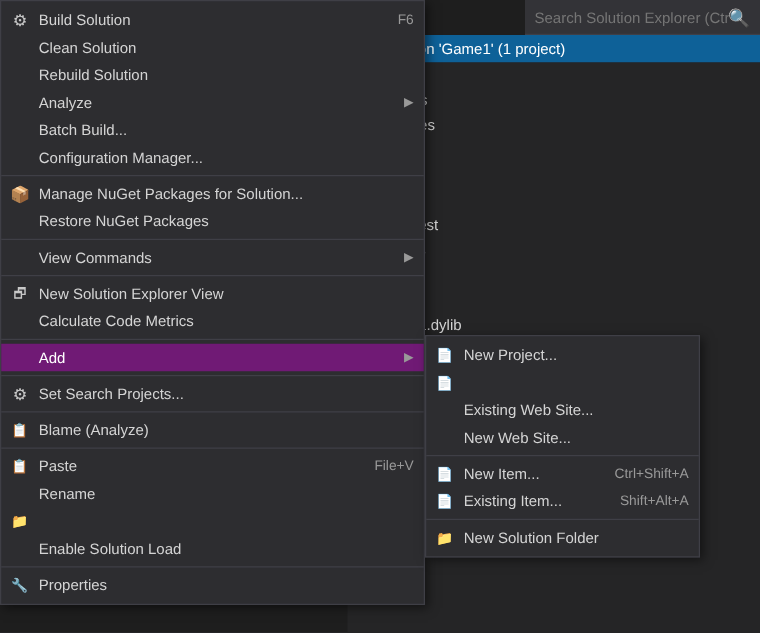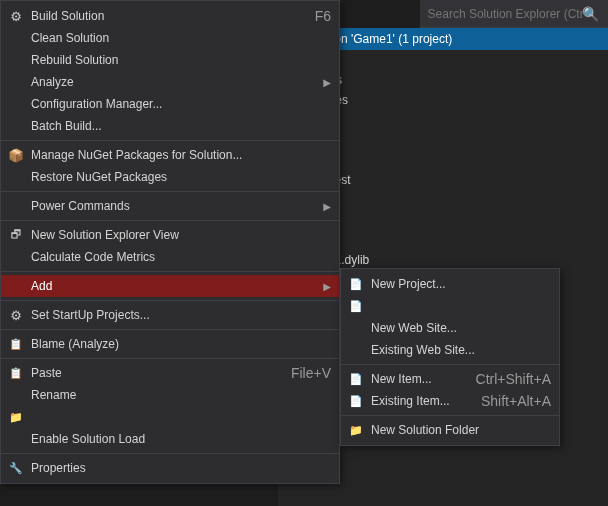--- a/index.html
+++ b/index.html
@@ -74,41 +74,41 @@
       display: flex;
       align-items: center;
       padding: 3px 8px 3px 30px;
       cursor: pointer;
       position: relative;
       min-height: 22px;
       color: #d4d4d4;
       white-space: nowrap;
     }
     .menu-item:hover, .menu-item.active {
-      background: #7f1d1d;
+      background: #701a75;
       color: #ffffff;
     }
     .menu-item.disabled {
       color: #6d6d6d;
       cursor: default;
     }
     .menu-item .icon {
       position: absolute;
       left: 6px;
       width: 18px;
       display: flex;
       align-items: center;
       justify-content: center;
       color: #c8c8c8;
       font-size: 13px;
     }
     .menu-item .shortcut {
       margin-left: auto;
       color: #999;
-      font-size: 14px;
+      font-size: 11px;
       padding-left: 20px;
     }
     .menu-item .arrow {
       margin-left: auto;
       color: #999;
       font-size: 10px;
     }
     .menu-separator {
       height: 1px;
       background: #3f3f46;
@@ -207,42 +207,42 @@
   <div class="menu-item">
     <span>Rebuild Solution</span>
   </div>
 
   <div class="menu-item">
     <span>Analyze</span>
     <span class="arrow">▶</span>
   </div>
 
   <div class="menu-item">
+    <span>Batch Build...</span>
+  </div>
+
+  <div class="menu-item">
     <span>Configuration Manager...</span>
-  </div>
-
-  <div class="menu-item">
-    <span>Batch Build...</span>
   </div>
 
   <div class="menu-separator"></div>
 
   <div class="menu-item">
     <span class="icon ico-nuget">📦</span>
     <span>Manage NuGet Packages for Solution...</span>
   </div>
 
   <div class="menu-item">
     <span>Restore NuGet Packages</span>
   </div>
 
   <div class="menu-separator"></div>
 
   <div class="menu-item">
-    <span>Power Commands</span>
+    <span>View Commands</span>
     <span class="arrow">▶</span>
   </div>
 
   <div class="menu-separator"></div>
 
   <div class="menu-item">
     <span class="icon" style="font-size:11px;">🗗</span>
     <span>New Solution Explorer View</span>
   </div>
 
@@ -254,21 +254,21 @@
 
   <div class="menu-item active">
     <span>Add</span>
     <span class="arrow">▶</span>
   </div>
 
   <div class="menu-separator"></div>
 
   <div class="menu-item">
     <span class="icon ico-gear">⚙</span>
-    <span>Set StartUp Projects...</span>
+    <span>Set Search Projects...</span>
   </div>
 
 
 
   <div class="menu-separator"></div>
 
   <div class="menu-item">
     <span class="icon" style="font-size:11px;">📋</span>
     <span>Blame (Analyze)</span>
   </div>
@@ -308,25 +308,25 @@
   <div class="menu-item">
     <span class="icon" style="font-size:11px; color:#75beff;">📄</span>
     <span>New Project...</span>
   </div>
 
   <div class="menu-item">
     <span class="icon" style="font-size:11px; color:#75beff;">📄</span>
   </div>
 
   <div class="menu-item">
+    <span>Existing Web Site...</span>
+  </div>
+
+  <div class="menu-item">
     <span>New Web Site...</span>
-  </div>
-
-  <div class="menu-item">
-    <span>Existing Web Site...</span>
   </div>
 
   <div class="menu-separator"></div>
 
   <div class="menu-item">
     <span class="icon" style="font-size:11px; color:#d4d4d4;">📄</span>
     <span>New Item...</span>
     <span class="shortcut">Ctrl+Shift+A</span>
   </div>
 

